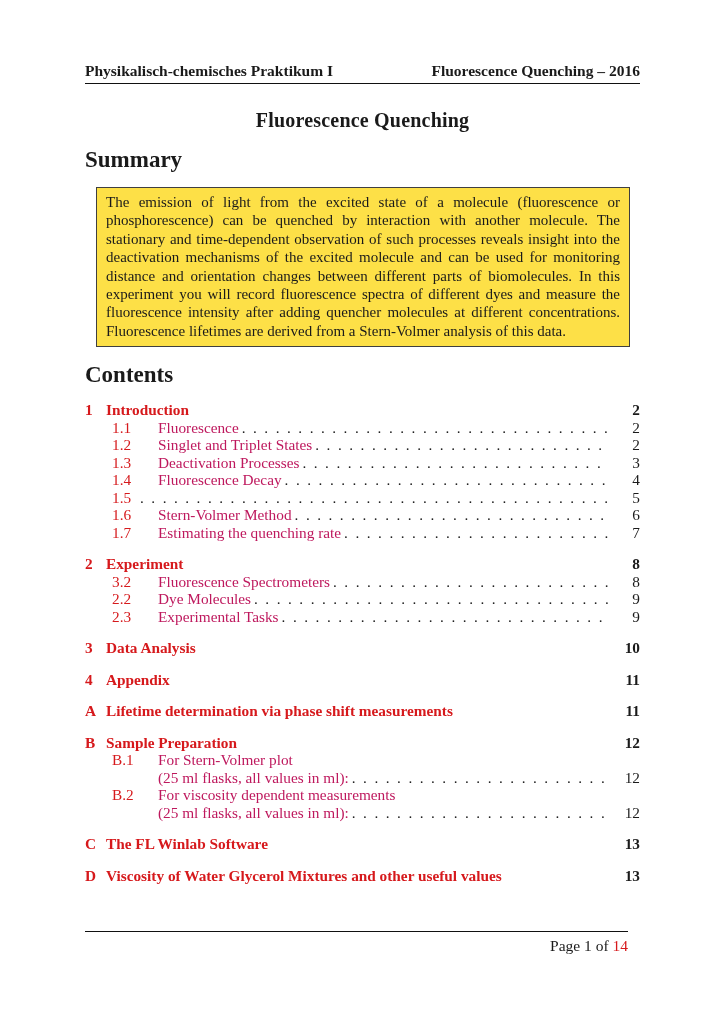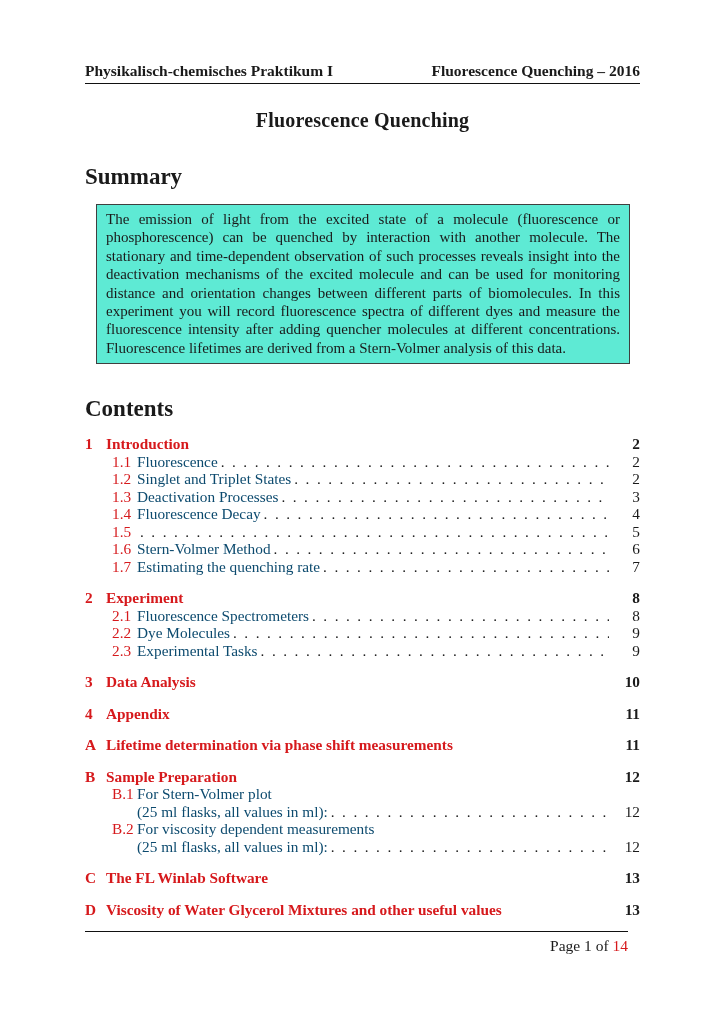--- a/index.html
+++ b/index.html
@@ -10,41 +10,41 @@
   }
   .content{padding:62px 84px 0 85px;}
 
   
   .hdr-row{display:flex;justify-content:space-between;align-items:baseline;
     font-weight:bold;font-size:15.5px;line-height:17px;}
   .hdr-rule{border-top:1.6px solid #111;margin-top:4px;}
 
   
   .doc-title{text-align:center;font-size:20px;font-weight:bold;margin:25px 0 0 0;letter-spacing:.2px;}
-  .sec-head{font-size:23px;font-weight:bold;margin:32px 0 0 0;}
+  .sec-head{font-size:23px;font-weight:bold;margin:15px 0 0 0;}
 
   
   .abstract-box{
     margin:14px 10px 0 11px;
-    background:#5eead4;border:1.2px solid #3f3f3f;
+    background:#fde047;border:1.2px solid #3f3f3f;
     padding:5px 9px 6px 9px;
     font-size:15px;line-height:18.4px;text-align:justify;
   }
 
   
   .toc{margin-top:13px;font-size:15.3px;}
   .toc-row{display:flex;align-items:baseline;line-height:17.5px;}
   .gap{margin-top:14px;}
   .red{color:#d6191c;}
   .l1 .num,.l1 .lbl{font-weight:bold;color:#d6191c;}
   .l1 .pg{font-weight:bold;}
   .l1 .num{width:21px;flex:none;}
   .l2{padding-left:27px;}
   .l2 .num{width:25px;flex:none;color:#d6191c;}
-  .l2 .lbl{color:#0c4a6e;}
+  .l2 .lbl{color:#be185d;margin-left:21px;}
   .l2.cont{padding-left:52px;align-items:center;}
   .pg{margin-left:6px;min-width:22px;text-align:right;flex:none;color:#1a1a1a;}
   .spacer{flex:1;}
   .leader{flex:1;overflow:hidden;white-space:nowrap;margin:0 3px;height:17.5px;}
   .leader::after{
     content:"..........................................................................";
     letter-spacing:7.5px;color:#1a1a1a;
   }
 
   
@@ -124,21 +124,21 @@
         <span class="pg">7</span>
       </div>
 
       <div class="toc-row l1 gap">
         <span class="num">2</span>
         <span class="lbl">Experiment</span>
         <span class="spacer"></span>
         <span class="pg">8</span>
       </div>
       <div class="toc-row l2">
-        <span class="num">2.1</span>
+        <span class="num">3.2</span>
         <span class="lbl">Fluorescence Spectrometers</span>
         <span class="leader"></span>
         <span class="pg">8</span>
       </div>
       <div class="toc-row l2">
         <span class="num">2.2</span>
         <span class="lbl">Dye Molecules</span>
         <span class="leader"></span>
         <span class="pg">9</span>
       </div>

